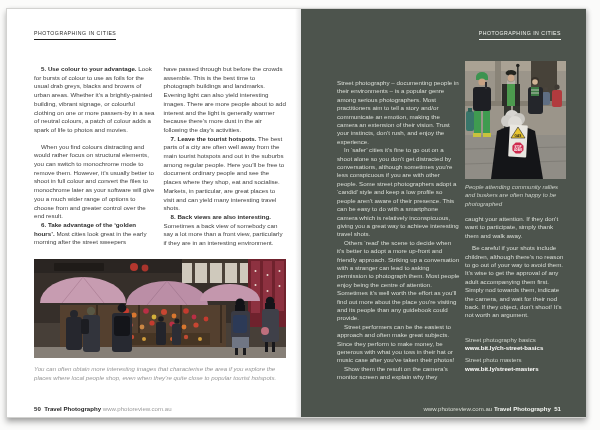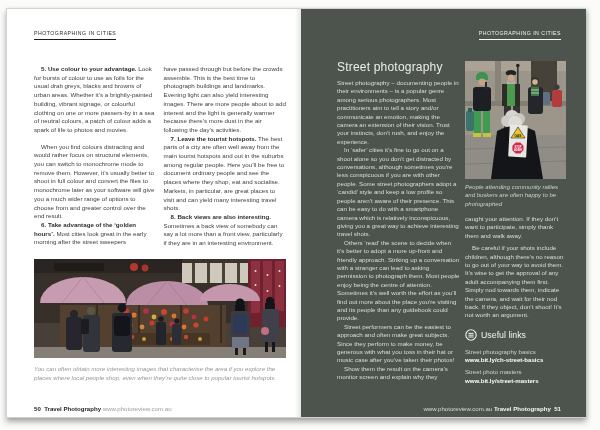--- a/index.html
+++ b/index.html
@@ -185,21 +185,20 @@
     <div class="footL">
       <b>50</b>&nbsp;&nbsp;<b>Travel Photography</b> <span class="url">www.photoreview.com.au</span>
     </div>
   </div>
 
   <div class="spine"></div>
 
   <div class="page page-right">
     <div class="kicker kicker-light">PHOTOGRAPHING IN CITIES</div>
 
-    <div class="titleR">Street photography</div>
 
     <div class="colR1">
       <p class="b"><span>Street photography – documenting people in their environments – is a popular genre among serious photographers. Most practitioners aim to tell a story and/or communicate an emotion, making the camera an extension of their vision. Trust your instincts, don’t rush, and enjoy the experience.</span></p>
       <p class="b ind"><span>In ‘safer’ cities it’s fine to go out on a shoot alone so you don’t get distracted by conversations, although sometimes you’re less conspicuous if you are with other people. Some street photographers adopt a ‘candid’ style and keep a low profile so people aren’t aware of their presence. This can be easy to do with a smartphone camera which is relatively inconspicuous, giving you a great way to achieve interesting travel shots.</span></p>
       <p class="b ind"><span>Others ‘read’ the scene to decide when it’s better to adopt a more up-front and friendly approach. Striking up a conversation with a stranger can lead to asking permission to photograph them. Most people enjoy being the centre of attention. Sometimes it’s well worth the effort as you’ll find out more about the place you’re visiting and its people than any guidebook could provide.</span></p>
       <p class="b ind"><span>Street performers can be the easiest to approach and often make great subjects. Since they perform to make money, be generous with what you toss in their hat or music case after you’ve taken their photos!</span></p>
       <p class="b ind"><span>Show them the result on the camera’s monitor screen and explain why they</span></p>
     </div>
 
     <div class="photoR">
@@ -273,29 +272,20 @@
     </div>
 
     <div class="capR">People attending community rallies and buskers are often happy to be photographed</div>
 
     <div class="colR2">
       <p class="b"><span>caught your attention. If they don’t want to participate, simply thank them and walk away.</span></p>
       <p class="b ind sp2"><span>Be careful if your shots include children, although there’s no reason to go out of your way to avoid them. It’s wise to get the approval of any adult accompanying them first. Simply nod towards them, indicate the camera, and wait for their nod back. If they object, don’t shoot! It’s not worth an argument.</span></p>
     </div>
 
     <div class="links">
-      <div class="links-head">
-        <svg width="12" height="12" viewBox="0 0 12 12">
-          <circle cx="6" cy="6" r="5.2" fill="none" stroke="#f2f4f0" stroke-width="1.1"></circle>
-          <line x1="3.4" y1="4.4" x2="8.6" y2="4.4" stroke="#f2f4f0" stroke-width="1"></line>
-          <line x1="3.4" y1="6.2" x2="8.6" y2="6.2" stroke="#f2f4f0" stroke-width="1"></line>
-          <line x1="3.4" y1="8" x2="8.6" y2="8" stroke="#f2f4f0" stroke-width="1"></line>
-        </svg>
-        <span>Useful links</span>
-      </div>
       <div class="links-list">
         <div class="link-label">Street photography basics</div>
         <div class="link-url">www.bit.ly/ch-street-basics</div>
         <div class="link-label">Street photo masters</div>
         <div class="link-url">www.bit.ly/street-masters</div>
       </div>
     </div>
 
     <div class="footR">
       <span>www.photoreview.com.au</span> <b>Travel Photography</b>&nbsp;&nbsp;<b>51</b>

